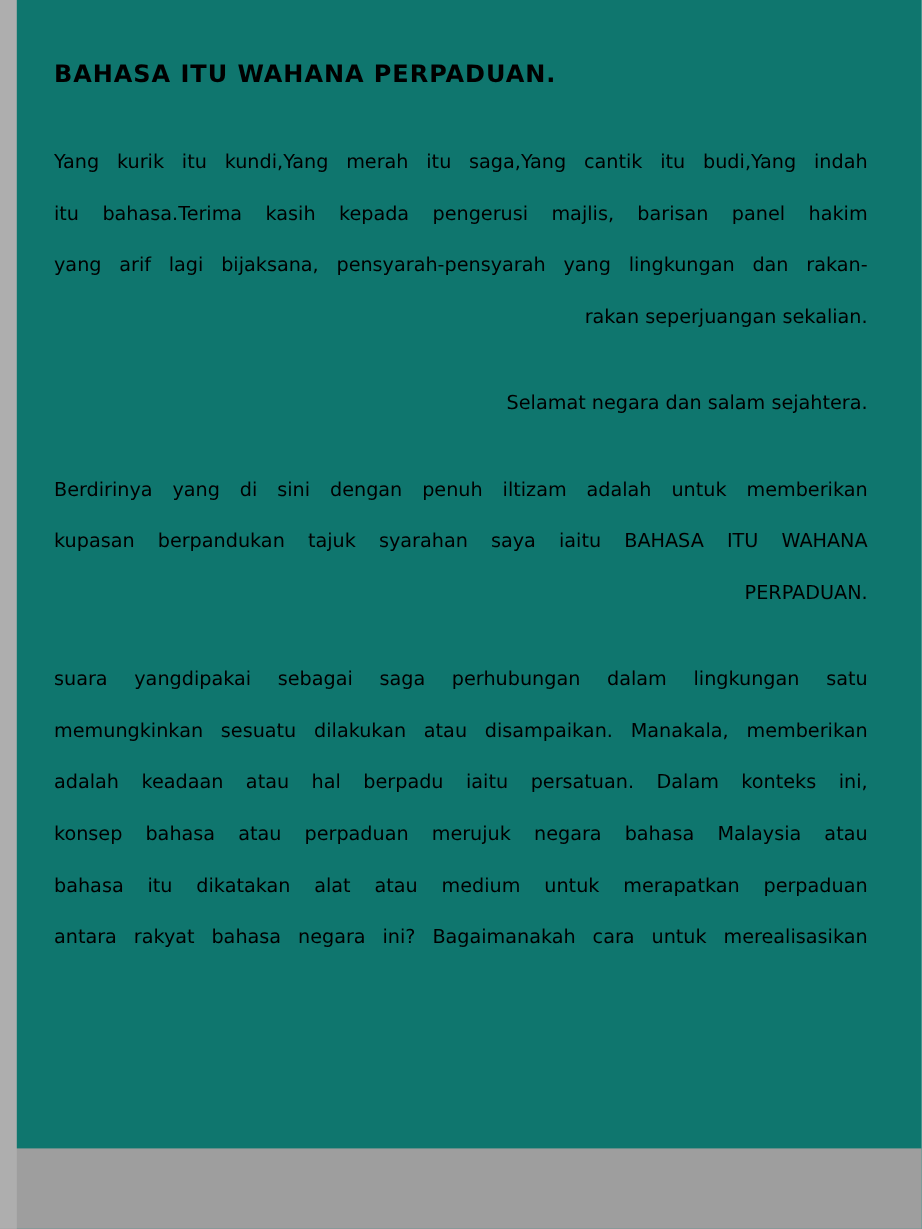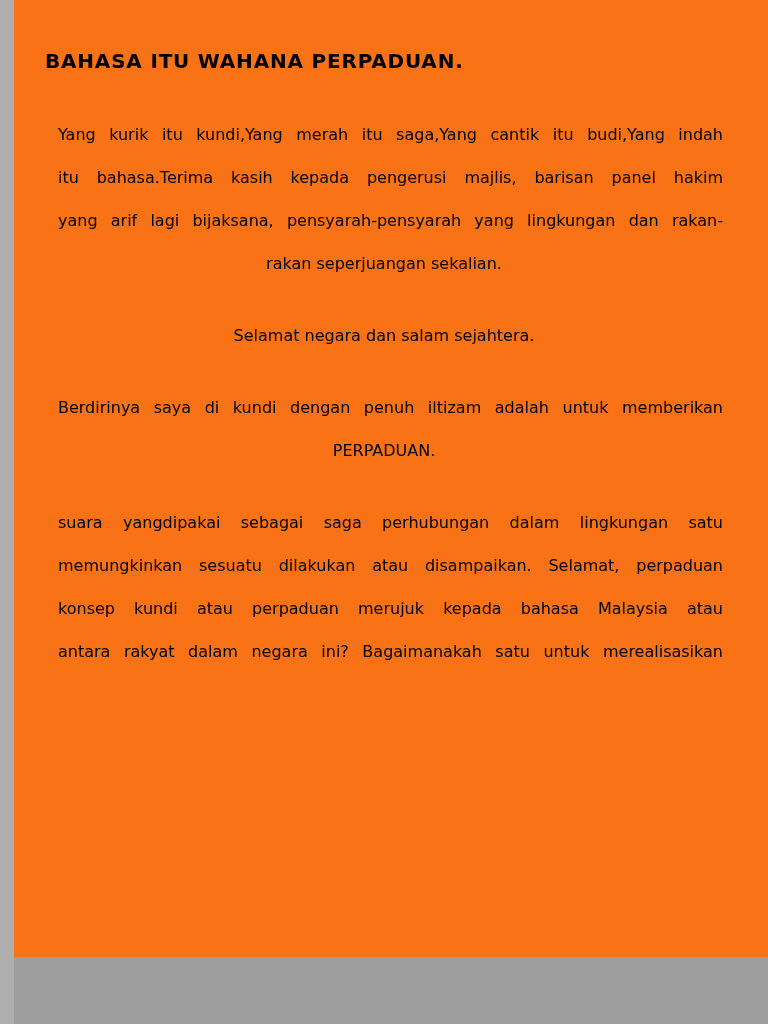--- a/index.html
+++ b/index.html
@@ -47,55 +47,57 @@
   }
   .paragraph {
     margin-bottom: 29px;
   }
   .line {
     font-size: 16px;
     line-height: 43px;
     height: 43px;
     white-space: nowrap;
     overflow: visible;
-    text-align: center;
+    text-align: right;
   }
   .line.j {
     white-space: normal;
     text-align: justify;
     text-align-last: justify;
-    margin-left: 13px;
   }
   .line.indent {
     text-indent: 46px;
   }
 </style>
 </head>
 <body>
 
-<div class="page" style="background: #f97316;">
+<div class="page" style="background: #0f766e;">
   <div class="gutter-left" style="background: rgb(174, 174, 174);"></div>
   <div class="gutter-bottom" style="background: rgb(158, 158, 158);"></div>
   <div class="content" style="color: rgb(0, 0, 0);">
     <div class="doc-title">BAHASA ITU WAHANA PERPADUAN.</div>
     <div id="document-body">
         <div class="paragraph">
           <div class="line j">Yang kurik itu kundi,Yang merah itu saga,Yang cantik itu budi,Yang indah</div>
           <div class="line j">itu bahasa.Terima kasih kepada pengerusi majlis,  barisan panel hakim</div>
           <div class="line j">yang arif lagi bijaksana, pensyarah-pensyarah yang lingkungan dan rakan-</div>
           <div class="line">rakan seperjuangan sekalian.</div>
         </div>
         <div class="paragraph">
           <div class="line">Selamat negara dan salam sejahtera.</div>
         </div>
         <div class="paragraph">
-          <div class="line j">Berdirinya saya di kundi dengan penuh iltizam adalah untuk memberikan</div>
+          <div class="line j">Berdirinya yang di sini dengan penuh iltizam adalah untuk memberikan</div>
+          <div class="line j">kupasan berpandukan tajuk syarahan saya iaitu BAHASA ITU WAHANA</div>
           <div class="line">PERPADUAN.</div>
         </div>
         <div class="paragraph">
           <div class="line j">suara yangdipakai sebagai saga perhubungan dalam lingkungan satu</div>
-          <div class="line j">memungkinkan sesuatu dilakukan atau disampaikan. Selamat, perpaduan</div>
-          <div class="line j">konsep kundi atau perpaduan merujuk kepada bahasa Malaysia atau</div>
-          <div class="line j">antara rakyat dalam negara ini? Bagaimanakah satu untuk merealisasikan</div>
+          <div class="line j">memungkinkan sesuatu dilakukan atau disampaikan. Manakala, memberikan</div>
+          <div class="line j">adalah keadaan atau hal berpadu iaitu persatuan. Dalam konteks ini,</div>
+          <div class="line j">konsep bahasa atau perpaduan merujuk negara bahasa Malaysia atau</div>
+          <div class="line j">bahasa itu dikatakan alat atau medium untuk merapatkan perpaduan</div>
+          <div class="line j">antara rakyat bahasa negara ini? Bagaimanakah cara untuk merealisasikan</div>
         </div>
       </div>
   </div>
 </div>
 
 </body></html>

